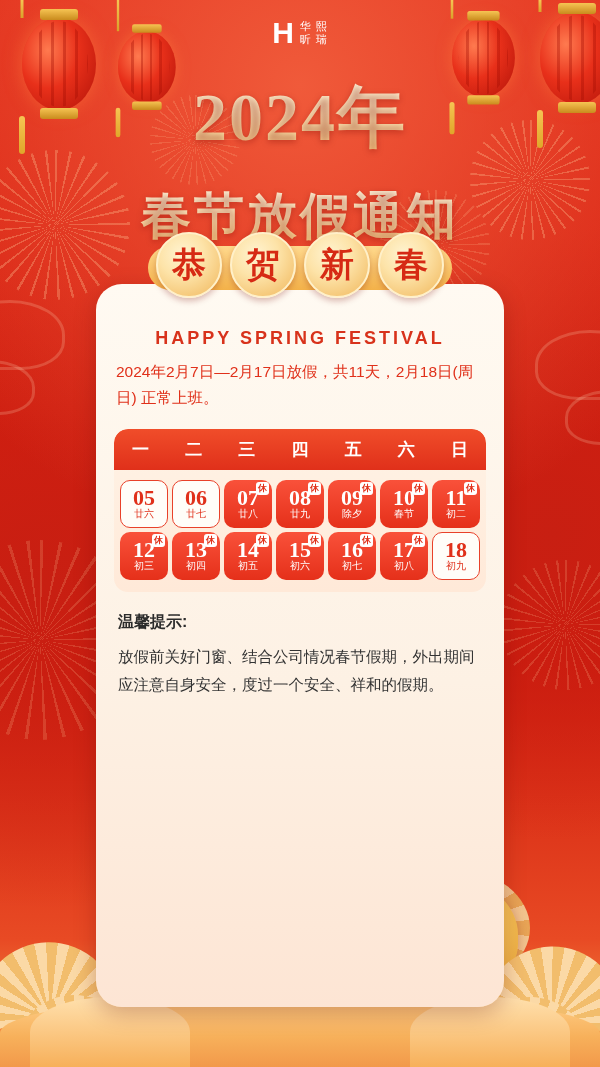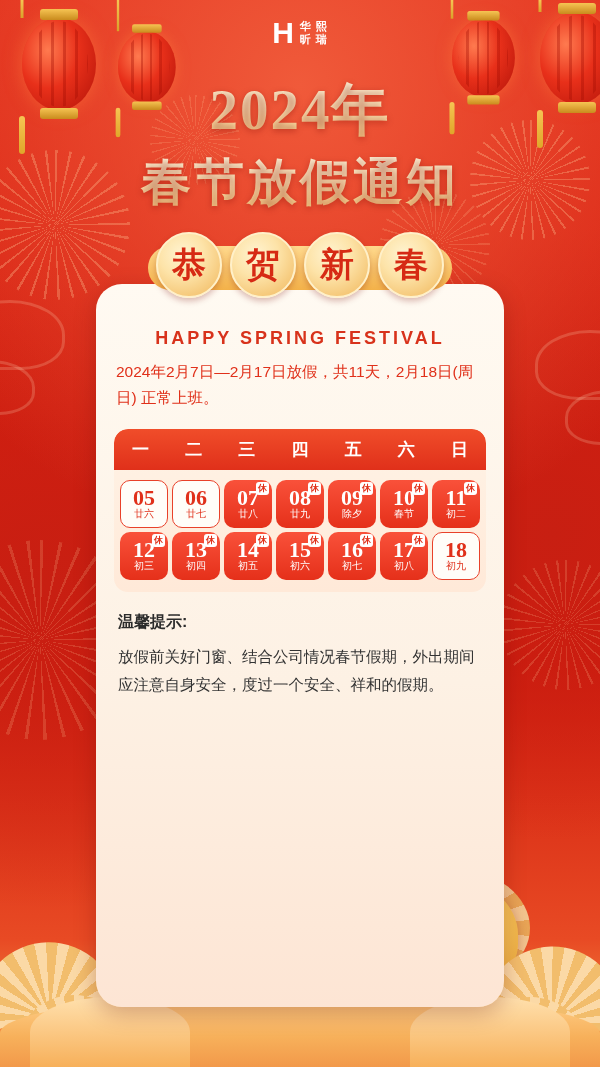--- a/index.html
+++ b/index.html
@@ -101,33 +101,33 @@
   .lgrp.g4 .lantern { top: 12px; }
   .lgrp.g4 .tassel { top: 110px; }
 
   
   .logo {
     position: absolute; left: 0; right: 0; top: 18px;
     display: flex; justify-content: center; align-items: center; gap: 6px;
     z-index: 5;
   }
   .logo-mark { font-size: 30px; color: #fff; line-height: 1; font-weight: bold; }
-  .logo-text { color: #fff; font-size: 11px; line-height: 13px; letter-spacing: 1px; font-weight: bold; }
+  .logo-text { color: #fff; font-size: 11px; line-height: 13px; letter-spacing: 1px; }
 
   
   .title-wrap { position: absolute; left: 0; right: 0; top: 72px; text-align: center; z-index: 5;}
   .title-1 {
     font-family: "Liberation Serif", serif;
-    font-size: 57px; font-weight: bold; letter-spacing: 2px;
+    font-size: 68px; font-weight: bold; letter-spacing: 2px;
     background: linear-gradient(180deg,#fff6df 0%,#ffe9bb 45%,#f8c97a 100%);
     -webkit-background-clip: text; background-clip: text; color: transparent;
     text-shadow: 0 2px 6px rgba(120,10,0,.35);
   }
   .title-2 {
-    margin-top: 0;
+    margin-top: 20px;
     font-family: "Liberation Serif", serif;
     font-size: 50px; font-weight: bold; letter-spacing: 3px;
     background: linear-gradient(180deg,#fff6df 0%,#ffe9bb 45%,#f8c97a 100%);
     -webkit-background-clip: text; background-clip: text; color: transparent;
     text-shadow: 0 2px 6px rgba(120,10,0,.35);
   }
 
   
   .badge-row {
     position: absolute; left: 0; right: 0; top: 232px;

